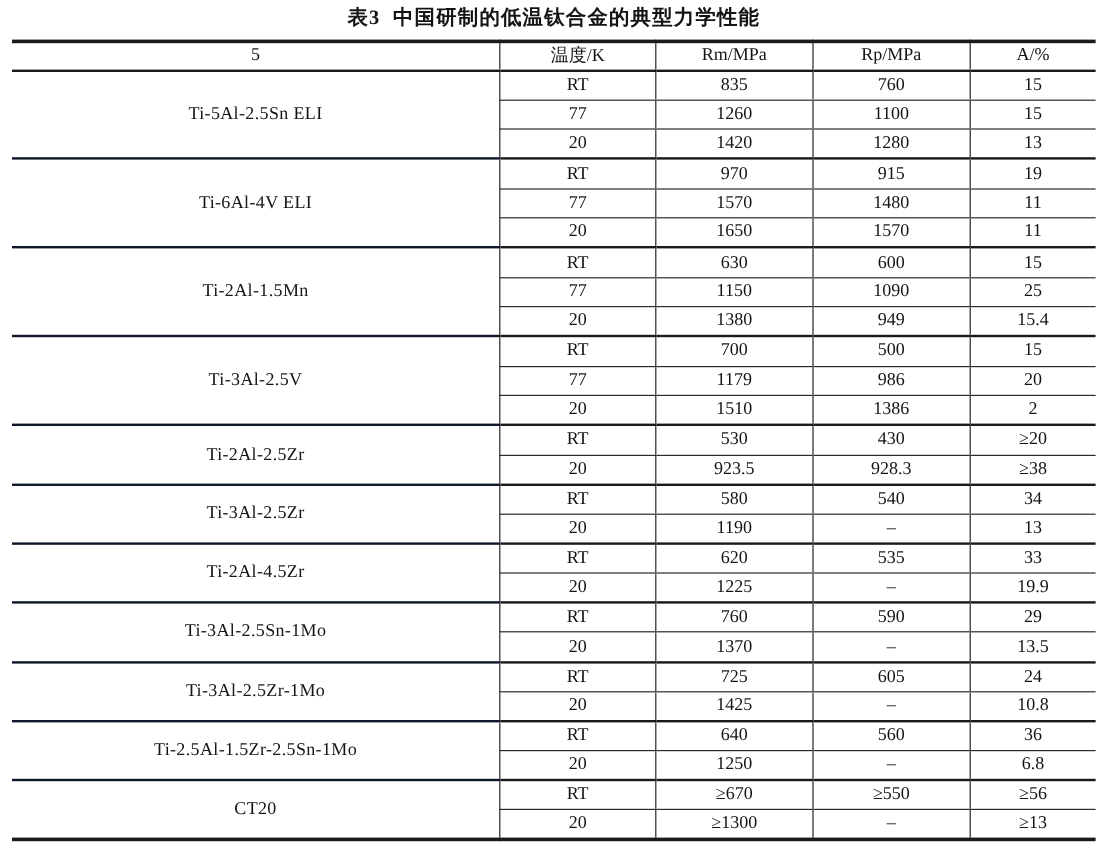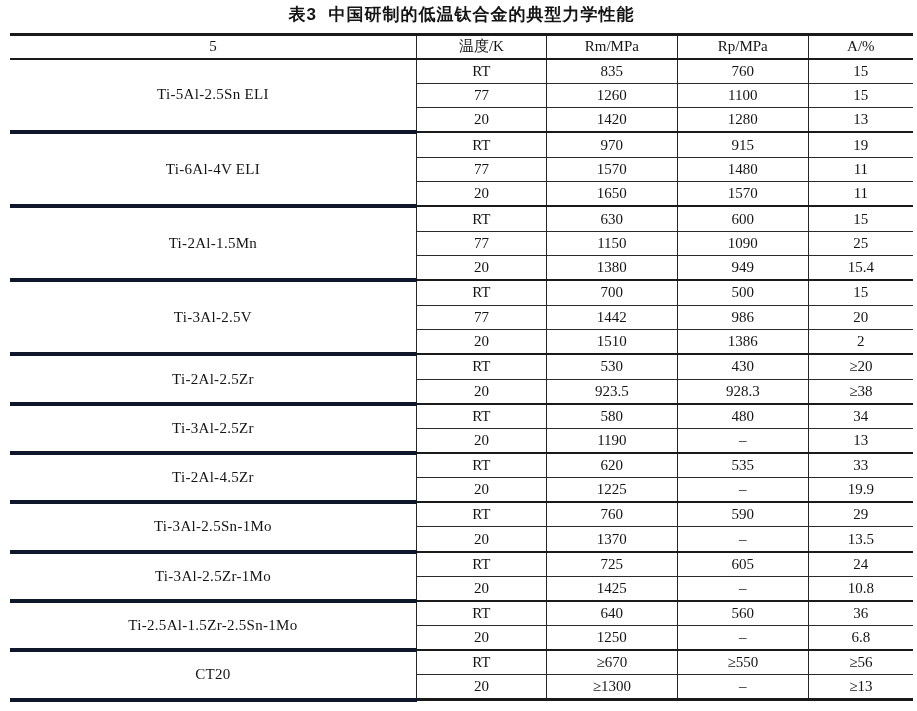--- a/index.html
+++ b/index.html
@@ -14,21 +14,21 @@
     font-family: "Liberation Serif", "DejaVu Serif", serif;
     color: #141414;
     position: relative;
   }
   .title {
     position: absolute;
     top: 3px;
     left: 10px;
     width: 903px;
     text-align: center;
-    font-family: Liberation Sans, sans-serif;
+    font-family: Liberation Serif, serif;
     font-weight: bold;
     font-size: 17px;
     letter-spacing: 1px;
     white-space: pre;
   }
   .tbl-wrap {
     position: absolute;
     top: 33px;
     left: 10px;
     width: 903px;
@@ -52,21 +52,21 @@
   }
   thead tr { height: 24px; }
   tbody tr { height: 24.66px; }
   thead th { border-bottom: 2px solid #1a1a1a; }
   
   .c { border-left: 1px solid #262626; }
   
   tbody td.c { border-bottom: 1px solid #2b2b2b; }
   
   tbody tr.gend td { border-bottom: 2px solid #1a1a1a; }
-  td.alloy { border-bottom: 4px solid #0f172a; letter-spacing: 0.3px; }
+  td.alloy { border-bottom: 2px solid #0f172a; letter-spacing: 0.3px; }
 </style>
 </head>
 <body>
 
 <div class="title">表3  中国研制的低温钛合金的典型力学性能</div>
 
 <div class="tbl-wrap">
 <table>
   <colgroup>
     <col style="width:45%">
@@ -148,21 +148,21 @@
 
     <tr>
       <td class="alloy" rowspan="3">Ti-3Al-2.5V</td>
       <td class="c">RT</td>
       <td class="c">700</td>
       <td class="c">500</td>
       <td class="c">15</td>
     </tr>
     <tr>
       <td class="c">77</td>
-      <td class="c">1442</td>
+      <td class="c">1179</td>
       <td class="c">986</td>
       <td class="c">20</td>
     </tr>
     <tr class="gend">
       <td class="c">20</td>
       <td class="c">1510</td>
       <td class="c">1386</td>
       <td class="c">2</td>
     </tr>
 
@@ -177,21 +177,21 @@
       <td class="c">20</td>
       <td class="c">923.5</td>
       <td class="c">928.3</td>
       <td class="c">≥38</td>
     </tr>
 
     <tr>
       <td class="alloy" rowspan="2">Ti-3Al-2.5Zr</td>
       <td class="c">RT</td>
       <td class="c">580</td>
-      <td class="c">480</td>
+      <td class="c">540</td>
       <td class="c">34</td>
     </tr>
     <tr class="gend">
       <td class="c">20</td>
       <td class="c">1190</td>
       <td class="c">–</td>
       <td class="c">13</td>
     </tr>
 
     <tr>

